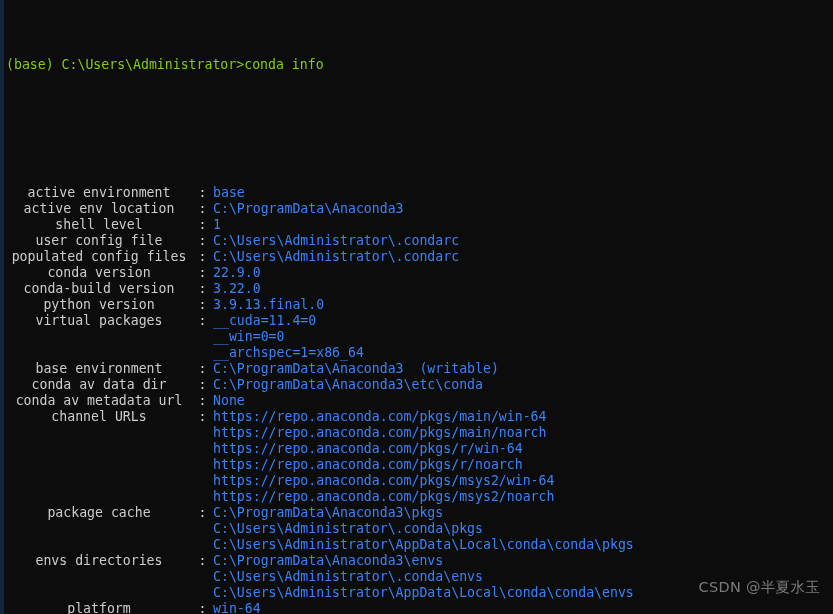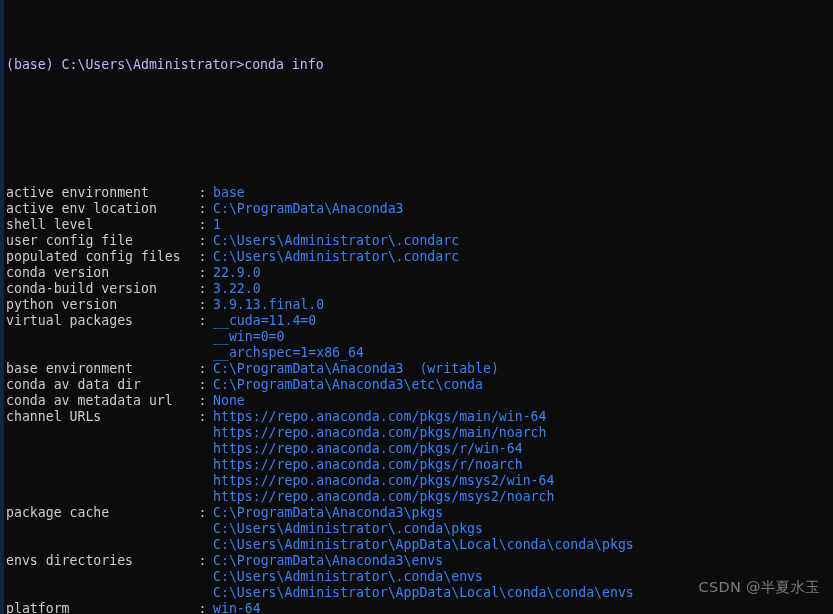--- a/index.html
+++ b/index.html
@@ -47,32 +47,32 @@
     letter-spacing: 0px;
   }
 
   .line {
     height: 16px;
     white-space: pre;
     color: #cccccc;
   }
   .line.blank { color: transparent; }
 
-  .prompt-line { color: #c4b5fd; }
+  .prompt-line { color: #84cc16; }
 
   
   .row {
     height: 16px;
     white-space: pre;
     display: block;
   }
   .label {
     display: inline-block;
     width: 186px;
-    text-align: left;
+    text-align: center;
     color: #cccccc;
   }
   .sep {
     display: inline-block;
     width: 21px;
     text-align: center;
     color: #cccccc;
   }
   .value {
     color: #3b82f6;

